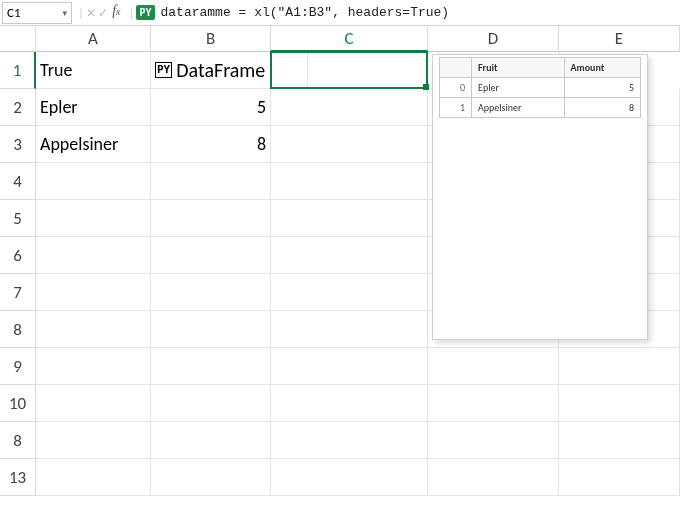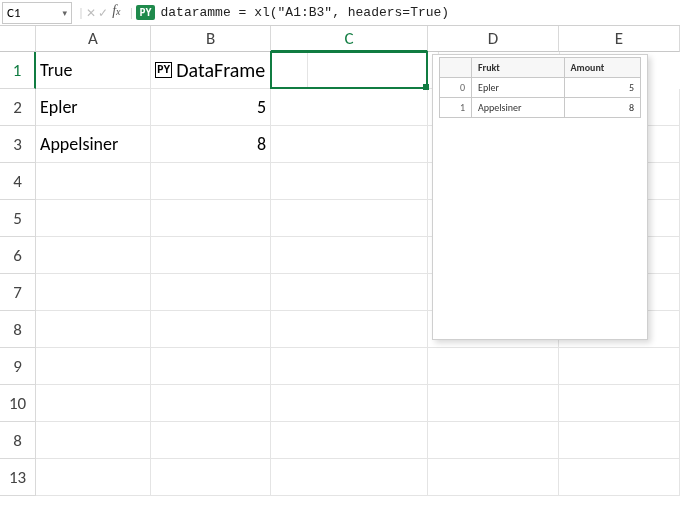--- a/index.html
+++ b/index.html
@@ -351,21 +351,21 @@
       <div class="cell" style="width: 121px;"></div>
     </div>
     <div class="active-cell-box" id="active-box" style="left: 270px; top: -1px; width: 158px; height: 38px;">
     <div class="active-handle"></div>
   </div>
     <div class="preview" id="preview" style="left: 432px; top: 2px;">
     <table class="preview-table">
       <thead>
         <tr>
           <th></th>
-          <th>Frukt</th>
+          <th>Fruit</th>
           <th>Amount</th>
         </tr>
       </thead>
       <tbody>
         <tr>
           <td class="idx">0</td>
           <td>Epler</td>
           <td class="num">5</td>
         </tr>
         <tr>

